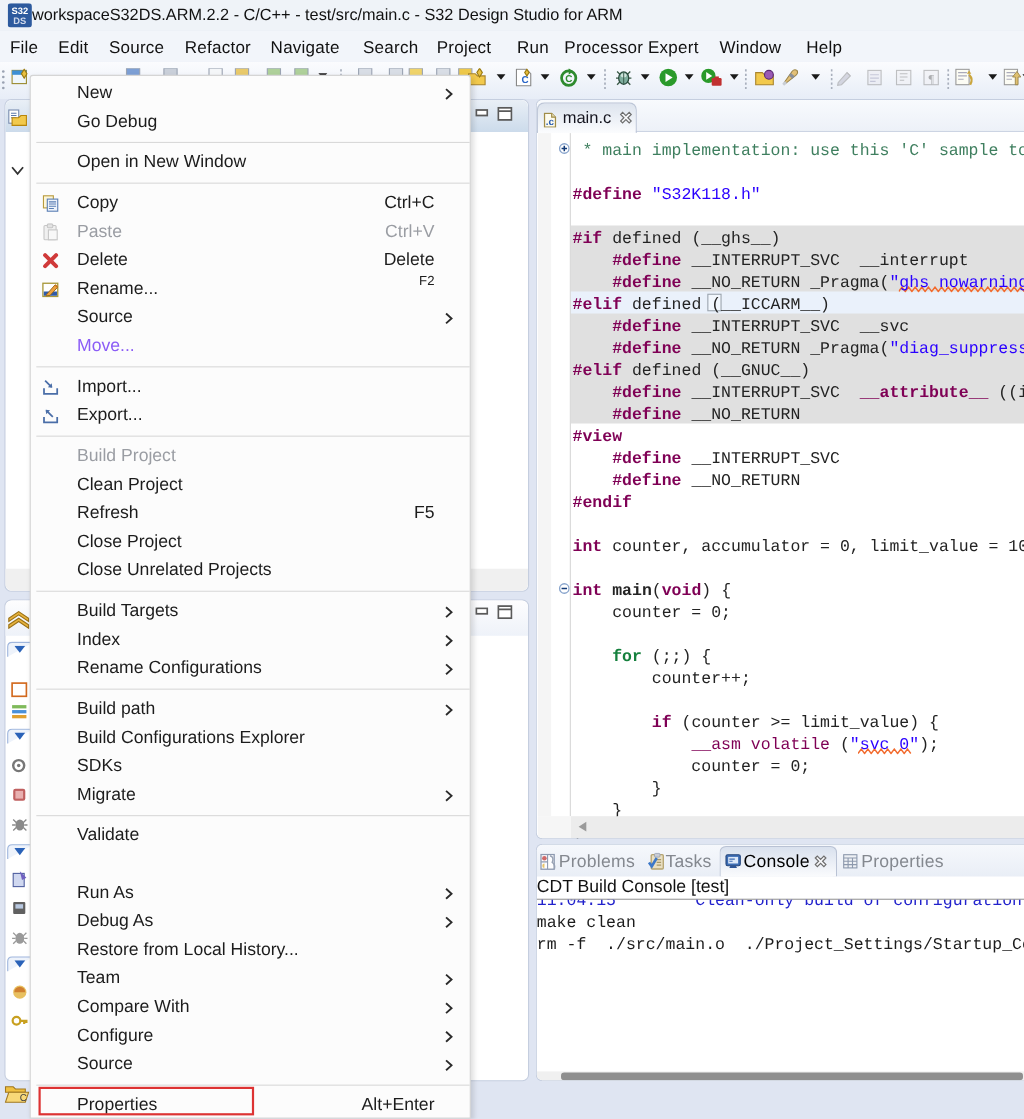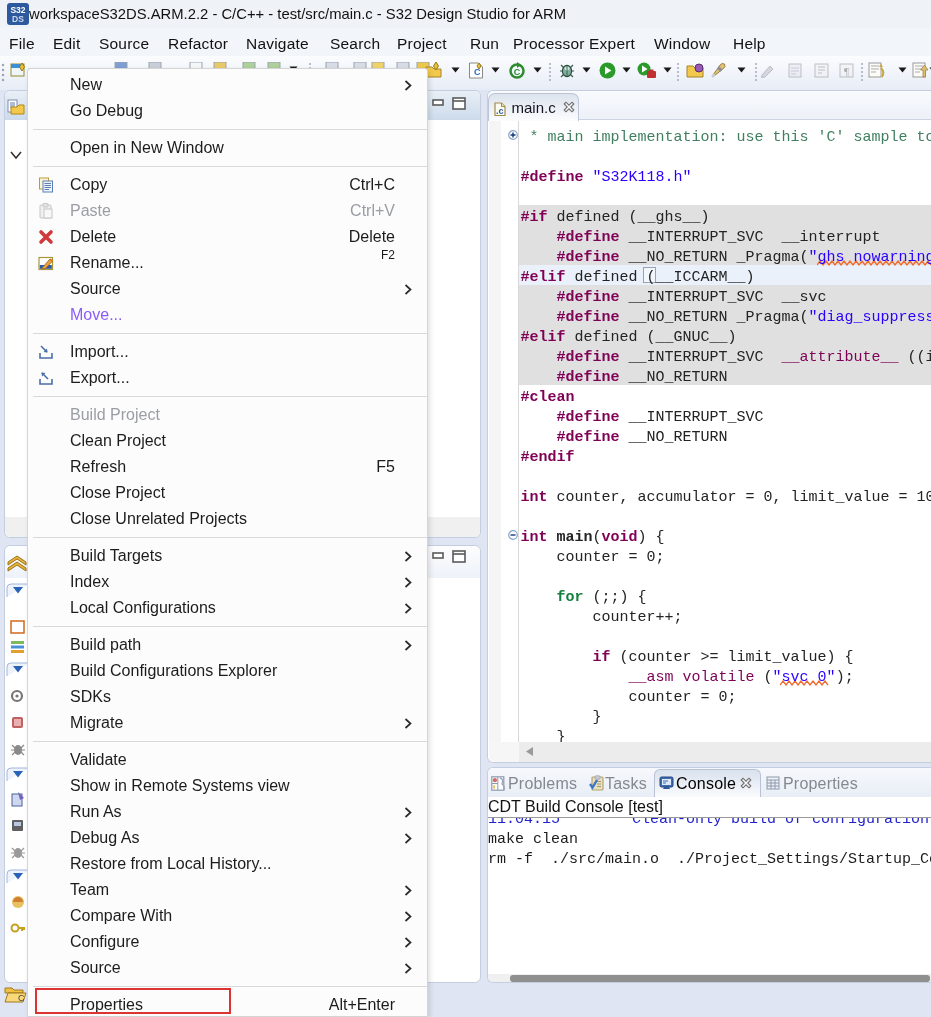--- a/index.html
+++ b/index.html
@@ -500,23 +500,23 @@
 
 <span style="color:#7f0055;font-weight:bold">#define </span><span style="color:#2a00ff">"S32K118.h"</span>
 
 <span style="color:#7f0055;font-weight:bold">#if</span> defined (__ghs__)
     <span style="color:#7f0055;font-weight:bold">#define</span> __INTERRUPT_SVC  __interrupt
     <span style="color:#7f0055;font-weight:bold">#define</span> __NO_RETURN _Pragma(<span style="color:#2a00ff">"</span><span style="color:#2a00ff">ghs nowarning 111</span>)
 <span style="color:#7f0055;font-weight:bold">#elif</span> defined (__ICCARM__)
     <span style="color:#7f0055;font-weight:bold">#define</span> __INTERRUPT_SVC  __svc
     <span style="color:#7f0055;font-weight:bold">#define</span> __NO_RETURN _Pragma(<span style="color:#2a00ff">"diag_suppress=Pe111"</span>)
 <span style="color:#7f0055;font-weight:bold">#elif</span> defined (__GNUC__)
-    <span style="color:#7f0055;font-weight:bold">#define</span> __INTERRUPT_SVC  <span style="color:#7f0055;font-weight:normal">__attribute__</span> ((interrupt ()))
+    <span style="color:#7f0055;font-weight:bold">#define</span> __INTERRUPT_SVC  <span style="color:#7f0055;font-weight:bold">__attribute__</span> ((interrupt ()))
     <span style="color:#7f0055;font-weight:bold">#define</span> __NO_RETURN
-<span style="color:#7f0055;font-weight:bold">#clean</span>
+<span style="color:#7f0055;font-weight:bold">#view</span>
     <span style="color:#7f0055;font-weight:bold">#define</span> __INTERRUPT_SVC
     <span style="color:#7f0055;font-weight:bold">#define</span> __NO_RETURN
 <span style="color:#7f0055;font-weight:bold">#endif</span>
 
 <span style="color:#7f0055;font-weight:bold">int</span> counter, accumulator = 0, limit_value = 1000000;
 
 <span style="color:#7f0055;font-weight:bold">int</span> <span style="font-weight:bold">main</span>(<span style="color:#7f0055;font-weight:bold">void</span>) {
     counter = 0;
 
     <span style="color:#15803d;font-weight:bold">for</span> (;;) {
@@ -696,21 +696,21 @@
       <svg width="8" height="11">
         <path d="M1.5 1 L6.5 5.5 L1.5 10" fill="none" stroke="#2b2b2b" stroke-width="1.7"></path>
       </svg>
     </div>
     <div class="abs" style="left:42px;top:503.5px;font-size:16px;color:#1c1c1c">Index</div>
     <div class="abs" style="left:376px;top:508px">
       <svg width="8" height="11">
         <path d="M1.5 1 L6.5 5.5 L1.5 10" fill="none" stroke="#2b2b2b" stroke-width="1.7"></path>
       </svg>
     </div>
-    <div class="abs" style="left:42px;top:529.5px;font-size:16px;color:#1c1c1c">Local Configurations</div>
+    <div class="abs" style="left:42px;top:529.5px;font-size:16px;color:#1c1c1c">Rename Configurations</div>
     <div class="abs" style="left:376px;top:534px">
       <svg width="8" height="11">
         <path d="M1.5 1 L6.5 5.5 L1.5 10" fill="none" stroke="#2b2b2b" stroke-width="1.7"></path>
       </svg>
     </div>
     <div class="abs" style="left:5px;top:557px;width:394px;height:1px;background:#d9d9d9"></div>
     <div class="abs" style="left:42px;top:566.5px;font-size:16px;color:#1c1c1c">Build path</div>
     <div class="abs" style="left:376px;top:571px">
       <svg width="8" height="11">
         <path d="M1.5 1 L6.5 5.5 L1.5 10" fill="none" stroke="#2b2b2b" stroke-width="1.7"></path>
@@ -719,21 +719,20 @@
     <div class="abs" style="left:42px;top:592.5px;font-size:16px;color:#1c1c1c">Build Configurations Explorer</div>
     <div class="abs" style="left:42px;top:618.5px;font-size:16px;color:#1c1c1c">SDKs</div>
     <div class="abs" style="left:42px;top:644.5px;font-size:16px;color:#1c1c1c">Migrate</div>
     <div class="abs" style="left:376px;top:649px">
       <svg width="8" height="11">
         <path d="M1.5 1 L6.5 5.5 L1.5 10" fill="none" stroke="#2b2b2b" stroke-width="1.7"></path>
       </svg>
     </div>
     <div class="abs" style="left:5px;top:672px;width:394px;height:1px;background:#d9d9d9"></div>
     <div class="abs" style="left:42px;top:681.5px;font-size:16px;color:#1c1c1c">Validate</div>
-    <div class="abs" style="left:42px;top:707.5px;font-size:16px;color:#1c1c1c">Show in Remote Systems view</div>
     <div class="abs" style="left:42px;top:733.5px;font-size:16px;color:#1c1c1c">Run As</div>
     <div class="abs" style="left:376px;top:738px">
       <svg width="8" height="11">
         <path d="M1.5 1 L6.5 5.5 L1.5 10" fill="none" stroke="#2b2b2b" stroke-width="1.7"></path>
       </svg>
     </div>
     <div class="abs" style="left:42px;top:759.5px;font-size:16px;color:#1c1c1c">Debug As</div>
     <div class="abs" style="left:376px;top:764px">
       <svg width="8" height="11">
         <path d="M1.5 1 L6.5 5.5 L1.5 10" fill="none" stroke="#2b2b2b" stroke-width="1.7"></path>

